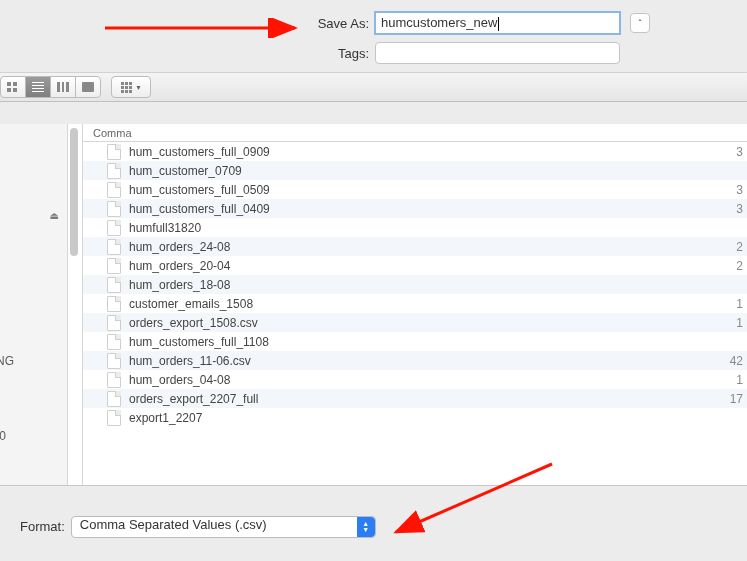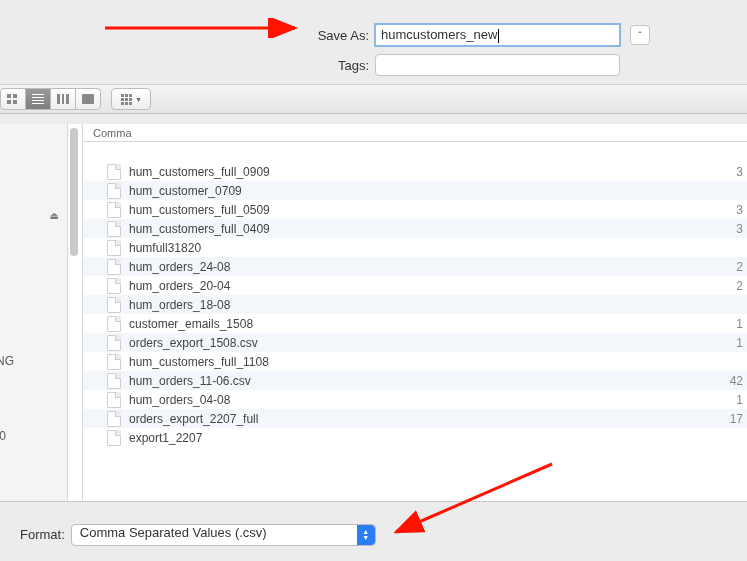--- a/index.html
+++ b/index.html
@@ -1,18 +1,18 @@
 <!DOCTYPE html>
 <html><head>
 <meta charset="utf-8">
 <style>
   html,body{margin:0;padding:0;font-family:-apple-system,"Helvetica Neue",Arial,sans-serif;font-size:13px;color:#333;background:#ececec;}
   *{box-sizing:border-box;}
   .window{width:747px;height:561px;background:#ececec;position:relative;overflow:hidden;}
-  .top-area{padding-top:24px;}
+  .top-area{padding-top:12px;}
   .row{display:flex;align-items:center;margin-bottom:8px;}
   .row .label{width:375px;text-align:right;padding-right:6px;color:#333;}
   .row .field{display:flex;align-items:center;}
   .saveas-input{width:245px;height:22px;border:1px solid #7aa8d8;outline:2px solid #8bb6e8;outline-offset:-1px;border-radius:0;padding:2px 5px;font-size:13px;background:#fff;}
   .tags-input{width:245px;height:22px;border:1px solid #c5c5c5;border-radius:4px;padding:2px 5px;font-size:13px;background:#fff;}
   .expand-btn{width:20px;height:20px;margin-left:10px;border:1px solid #c5c5c5;border-radius:4px;background:#fff;display:flex;align-items:center;justify-content:center;font-size:9px;color:#444;cursor:pointer;}
   .toolbar{height:30px;border-top:1px solid #d2d2d2;border-bottom:1px solid #c0c0c0;background:linear-gradient(#f4f4f4,#e6e6e6);display:flex;align-items:center;padding:0 0 0 0;}
   .seg-group{display:flex;margin-left:0;}
   .seg-btn{width:26px;height:22px;border:1px solid #bcbcbc;background:linear-gradient(#fff,#eee);display:flex;align-items:center;justify-content:center;margin-left:-1px;}
   .seg-btn.first{border-radius:4px 0 0 4px;margin-left:0;}
@@ -23,27 +23,27 @@
   .folder-icon{width:16px;height:12px;background:#6cb6f5;border-radius:1px;position:relative;}
   .folder-icon:before{content:"";position:absolute;top:-3px;left:0;width:6px;height:3px;background:#6cb6f5;border-radius:1px 1px 0 0;}
   .stepper{margin-left:auto;display:flex;flex-direction:column;font-size:7px;color:#666;line-height:6px;}
   .main{position:absolute;top:124px;left:0;right:0;bottom:60px;display:flex;background:#fff;}
   .sidebar{width:68px;background:#f4f4f4;border-right:1px solid #d6d6d6;position:relative;color:#5a5a5a;font-size:12px;}
   .side-txt{position:absolute;left:-22px;white-space:nowrap;}
   .eject{position:absolute;right:8px;font-size:10px;color:#7a7a7a;}
   .scroll-track{position:absolute;left:70px;top:4px;width:8px;height:128px;background:#c9c9c9;border-radius:4px;}
   .filepane{flex:1;position:relative;border-left:1px solid #d6d6d6;margin-left:14px;}
   .col-header{height:18px;border-bottom:1px solid #d6d6d6;display:flex;align-items:center;padding-left:10px;font-size:11px;color:#666;background:#fff;}
-  .file-list{position:absolute;top:18px;left:0;right:0;bottom:0;overflow:hidden;margin-top:20px;}
+  .file-list{position:absolute;top:18px;left:0;right:0;bottom:0;overflow:hidden;}
   .file-row{height:19px;display:flex;align-items:center;padding-left:24px;font-size:12px;color:#444;}
   .file-row:nth-child(even){background:#f3f6fa;}
   .file-icon{width:14px;height:16px;border:1px solid #cfcfcf;border-radius:1px;margin-right:8px;background:#fff;position:relative;flex-shrink:0;}
   .file-icon:after{content:"";position:absolute;top:-1px;right:-1px;width:5px;height:5px;background:#ececec;border-left:1px solid #cfcfcf;border-bottom:1px solid #cfcfcf;}
   .row-tail{margin-left:auto;margin-right:4px;color:#888;font-size:12px;}
-  .bottom-bar{position:absolute;left:0;right:0;bottom:0;height:60px;background:#ececec;border-top:1px solid #c8c8c8;display:flex;align-items:center;padding-left:20px;padding-top:6px;}
+  .bottom-bar{position:absolute;left:0;right:0;bottom:0;height:76px;background:#ececec;border-top:1px solid #c8c8c8;display:flex;align-items:center;padding-left:20px;padding-top:6px;}
   .format-label{margin-right:6px;color:#333;}
   .format-select{width:305px;height:22px;border:1px solid #bcbcbc;border-radius:4px;background:#fff;display:flex;padding:0 0 0 8px;position:relative;font-size:13px;}
   .select-cap{position:absolute;right:0;top:0;width:18px;height:100%;background:#2b7df6;border-radius:0 4px 4px 0;display:flex;flex-direction:column;align-items:center;justify-content:center;color:#fff;font-size:7px;line-height:6px;}
   .arrow{position:absolute;pointer-events:none;}
   .arrow svg{display:block;}
   
   .glyph-list{width:12px;height:10px;background:repeating-linear-gradient(#888 0,#888 1px,transparent 1px,transparent 3px);}
   .glyph-icons{width:12px;height:10px;display:grid;grid-template-columns:repeat(2,4px);grid-template-rows:repeat(2,4px);gap:2px;}
   .glyph-icons i{background:#888;}
   .glyph-cols{width:12px;height:10px;display:flex;gap:2px;}

